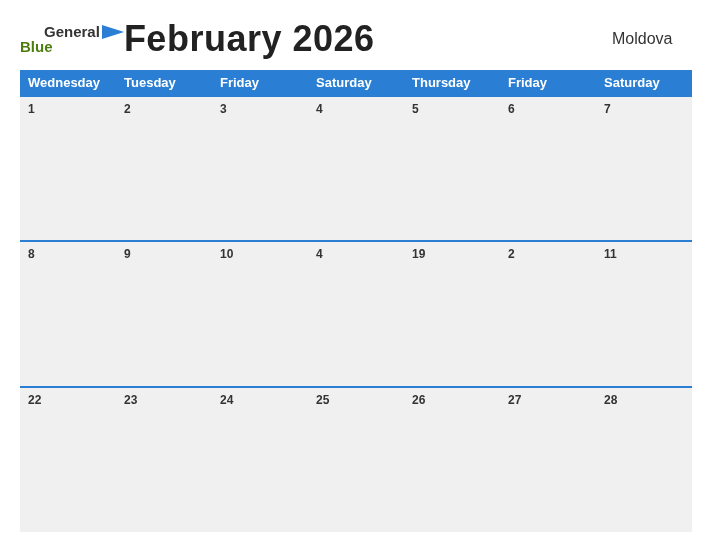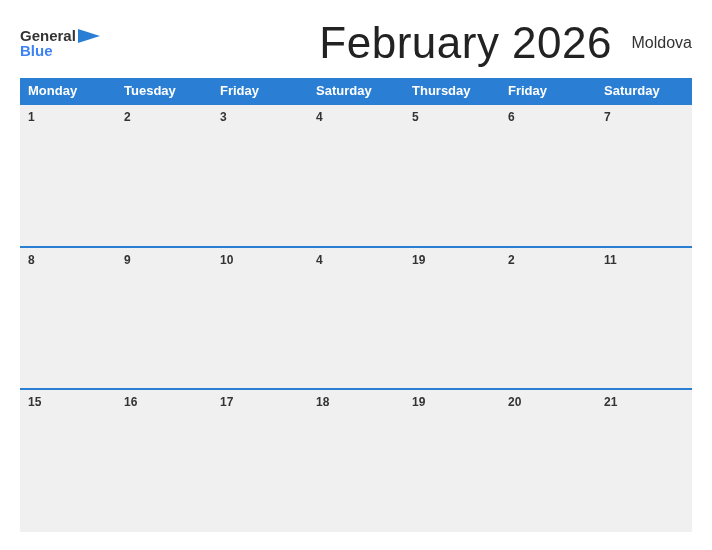--- a/index.html
+++ b/index.html
@@ -30,46 +30,46 @@
       line-height: 1;
     }
     .logo-general {
       font-size: 15px;
       font-weight: bold;
       color: #333;
     }
     .logo-blue {
       font-size: 15px;
       font-weight: bold;
-      color: #3b82f6;
+      color: #4d7c0f;
     }
     .logo-flag {
       width: 22px;
       height: 14px;
       display: inline-block;
       margin-left: 2px;
       vertical-align: middle;
     }
     .logo-top-row {
       display: flex;
       align-items: center;
+      margin-left: 24px;
     }
     .calendar-title {
-      font-size: 44px;
-      font-weight: normal;
+      font-size: 36px;
+      font-weight: bold;
       color: #222;
       letter-spacing: 0.5px;
-      text-align: right;
+      text-align: left;
       flex: 1;
     }
     .country {
       font-size: 16px;
       color: #333;
       min-width: 80px;
-      text-align: right;
     }
     .calendar-table {
       width: 100%;
       border-collapse: collapse;
       flex: 1;
     }
     .calendar-table thead tr th {
       background: #2a7fd4;
       color: #fff;
       font-size: 13px;
@@ -115,21 +115,21 @@
       <span class="logo-blue">Blue</span>
     </div>
     <div class="calendar-title">February 2026</div>
     <div class="country">Moldova</div>
   </div>
 
   <table class="calendar-table">
     <thead>
       <tr>
 
-      <th>Monday</th>
+      <th>Wednesday</th>
           <th>Tuesday</th>
           <th>Friday</th>
           <th>Saturday</th>
           <th>Thursday</th>
           <th>Friday</th>
           <th>Saturday</th>
         </tr>
     </thead>
     <tbody id="calendar-body">
     <tr>
@@ -144,23 +144,23 @@
         <tr>
           <td><span class="day-num">8</span></td>
           <td><span class="day-num">9</span></td>
           <td><span class="day-num">10</span></td>
           <td><span class="day-num">4</span></td>
           <td><span class="day-num">19</span></td>
           <td><span class="day-num">2</span></td>
           <td><span class="day-num">11</span></td>
         </tr>
         <tr>
-          <td><span class="day-num">15</span></td>
-          <td><span class="day-num">16</span></td>
-          <td><span class="day-num">17</span></td>
-          <td><span class="day-num">18</span></td>
-          <td><span class="day-num">19</span></td>
-          <td><span class="day-num">20</span></td>
-          <td><span class="day-num">21</span></td>
+          <td><span class="day-num">22</span></td>
+          <td><span class="day-num">23</span></td>
+          <td><span class="day-num">24</span></td>
+          <td><span class="day-num">25</span></td>
+          <td><span class="day-num">26</span></td>
+          <td><span class="day-num">27</span></td>
+          <td><span class="day-num">28</span></td>
         </tr>
       </tbody>
   </table>
 </div>
 
 </body></html>

